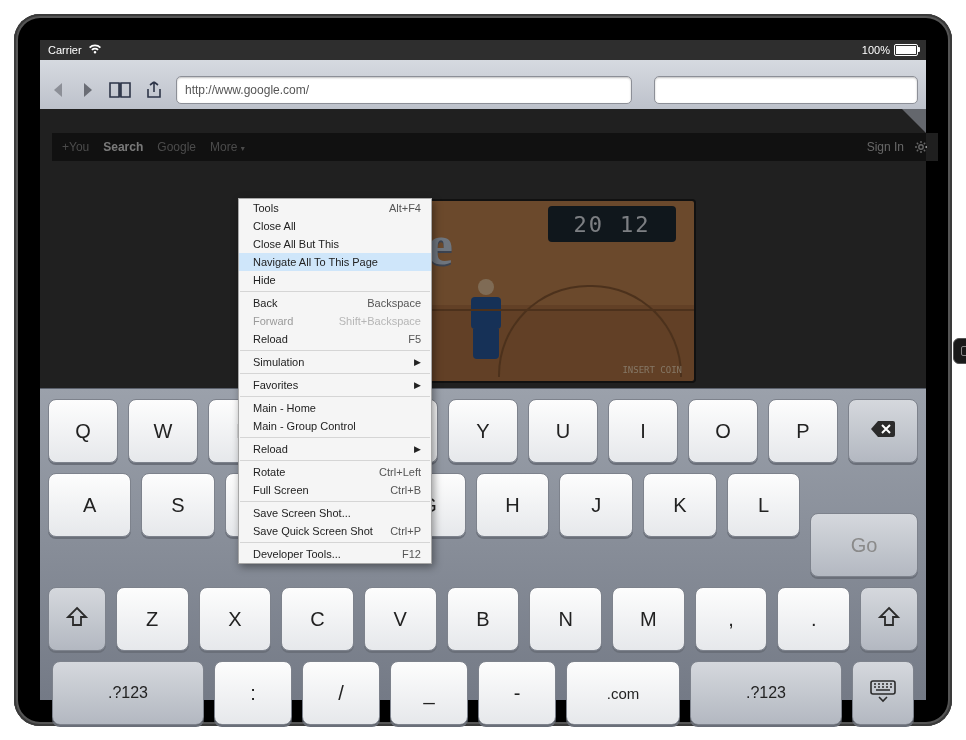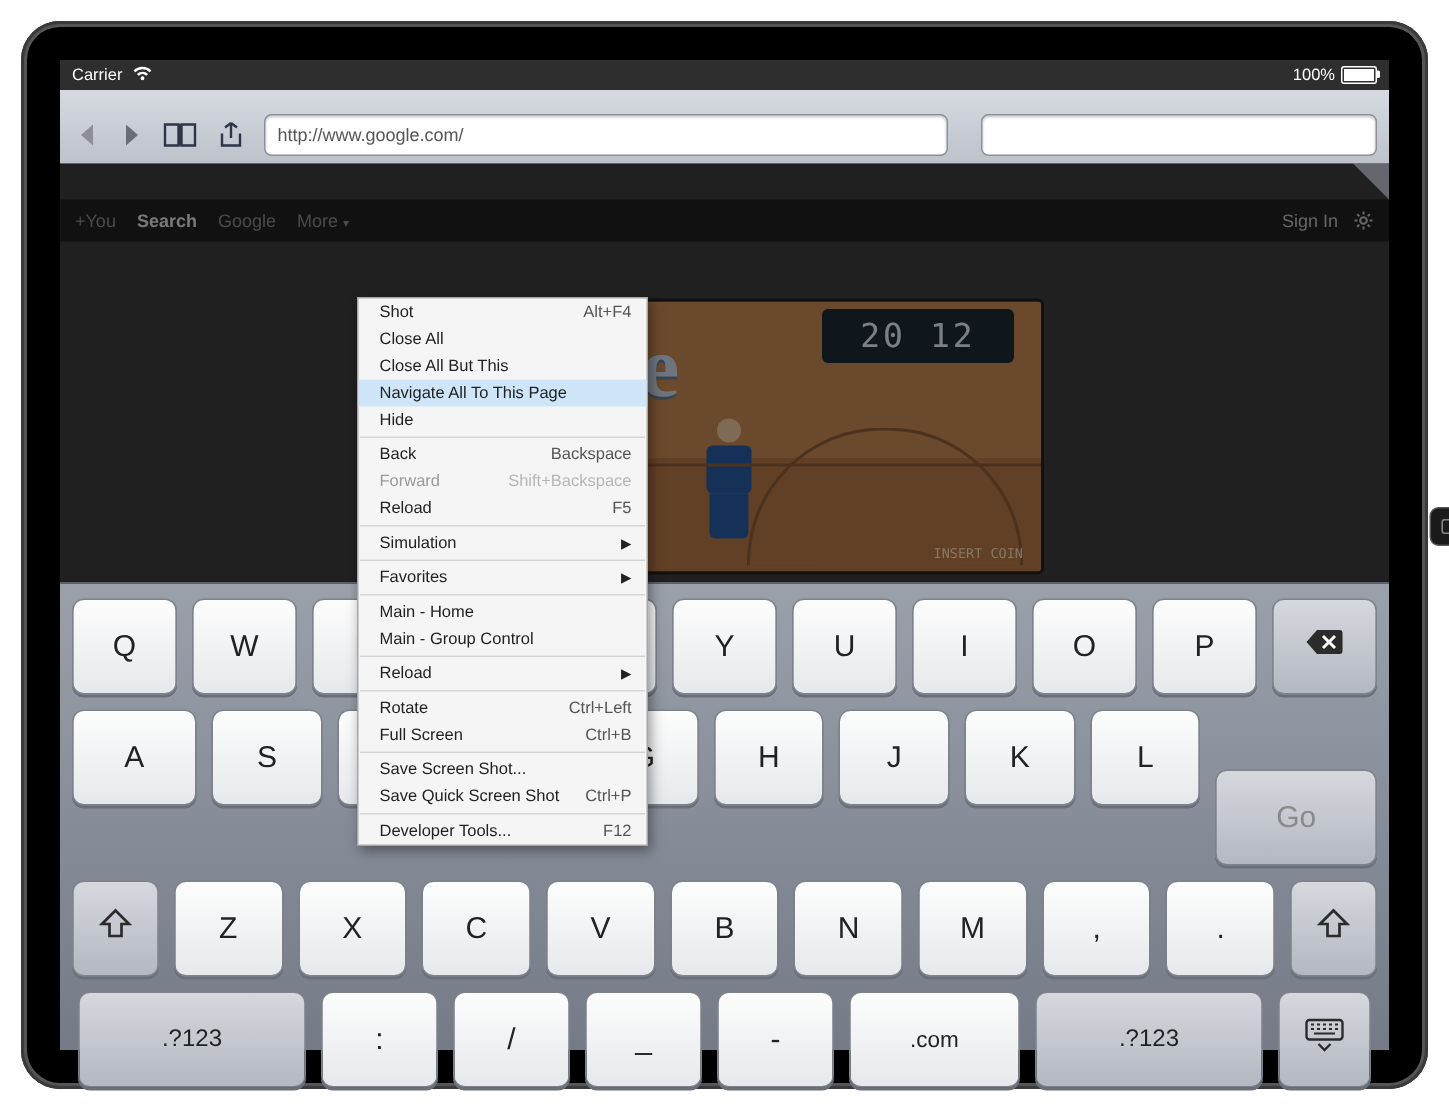--- a/index.html
+++ b/index.html
@@ -18,21 +18,21 @@
   
   .toolbar{position:absolute;left:0;top:20px;width:100%;height:61px;background:linear-gradient(#d6dae0,#b7bcc6);border-bottom:1px solid #7a7f88;display:flex;align-items:center;padding:0 8px;box-sizing:border-box;gap:10px;}
   .nav-btn{width:20px;height:20px;display:flex;align-items:center;justify-content:center;color:#6b6b72;}
   .icon-btn{width:24px;height:22px;display:flex;align-items:center;justify-content:center;color:#2d3548;}
   .url-field{flex:0 0 438px;height:26px;background:#fff;border:1px solid #8c8f97;border-radius:5px;font-size:12px;padding:0 8px;color:#555;display:flex;align-items:center;box-shadow:inset 0 1px 2px rgba(0,0,0,.25);}
   .search-field{flex:0 0 262px;height:26px;margin-left:auto;background:#fff;border:1px solid #8c8f97;border-radius:5px;box-shadow:inset 0 1px 2px rgba(0,0,0,.25);}
   
   .content{position:absolute;left:0;top:69px;right:0;bottom:0;background:#3b3b3b;}
   .content .tabshadow{position:absolute;right:0;top:0;width:0;height:0;border-top:24px solid #b7bcc6;border-left:24px solid transparent;}
   
-  .gbar{position:absolute;left:0;top:24px;width:100%;height:28px;background:#1f1f1f;display:flex;align-items:center;color:#888;font-size:12px;padding:0 10px;box-sizing:border-box;gap:14px;}
+  .gbar{position:absolute;left:12px;top:24px;width:100%;height:28px;background:#1f1f1f;display:flex;align-items:center;color:#888;font-size:12px;padding:0 10px;box-sizing:border-box;gap:14px;}
   .gbar .active{color:#ddd;font-weight:bold;}
   .gbar .right{margin-left:auto;display:flex;align-items:center;gap:10px;color:#bbb;}
   .gear{width:14px;height:14px;}
   
   .doodle{position:absolute;left:212px;top:90px;width:440px;height:180px;background:linear-gradient(#c38550 0 58%,#b27545 58% 100%);border:2px solid #1f1f1f;border-radius:4px;overflow:hidden;}
   .doodle-chars{position:absolute;top:10px;left:40px;font-family:serif;font-size:58px;font-weight:bold;color:#c9d6e6;text-shadow:0 2px 0 #6d7b93;letter-spacing:-3px;}
   .scoreboard{position:absolute;top:5px;right:18px;width:128px;height:36px;background:#1e2a34;border-radius:4px;display:flex;align-items:center;justify-content:center;gap:16px;color:#e3e8ee;font-family:monospace;font-size:22px;letter-spacing:2px;}
   .bball{position:absolute;top:14px;left:18px;width:24px;height:24px;border-radius:50%;background:#d96a1e;border:2px solid #7a3c0e;}
   .player{position:absolute;left:210px;top:78px;width:44px;height:84px;}
   .player .head{width:16px;height:16px;border-radius:50%;background:#e7c49b;margin:0 auto;}
@@ -307,21 +307,21 @@
             <path d="M5 5h2M9 5h2M13 5h2M17 5h2M21 5h2M5 8h2M9 8h2M13 8h2M17 8h2M21 8h2M7 11h14" stroke="#2b2b2b" stroke-width="1.4"></path>
             <path d="M10 18l4 4 4-4" fill="none" stroke="#2b2b2b" stroke-width="1.6"></path>
                 </svg>
           </span>
         </div>
       </div>
     </div>
 
     <div class="ctx" id="ctx">
           <div class="ctx-item">
-            <span>Shot</span>
+            <span>Tools</span>
             <span class="shortcut">Alt+F4</span>
           </div>
           <div class="ctx-item">
             <span>Close All</span>
             <span class="shortcut"></span>
           </div>
           <div class="ctx-item">
             <span>Close All But This</span>
             <span class="shortcut"></span>
           </div>

